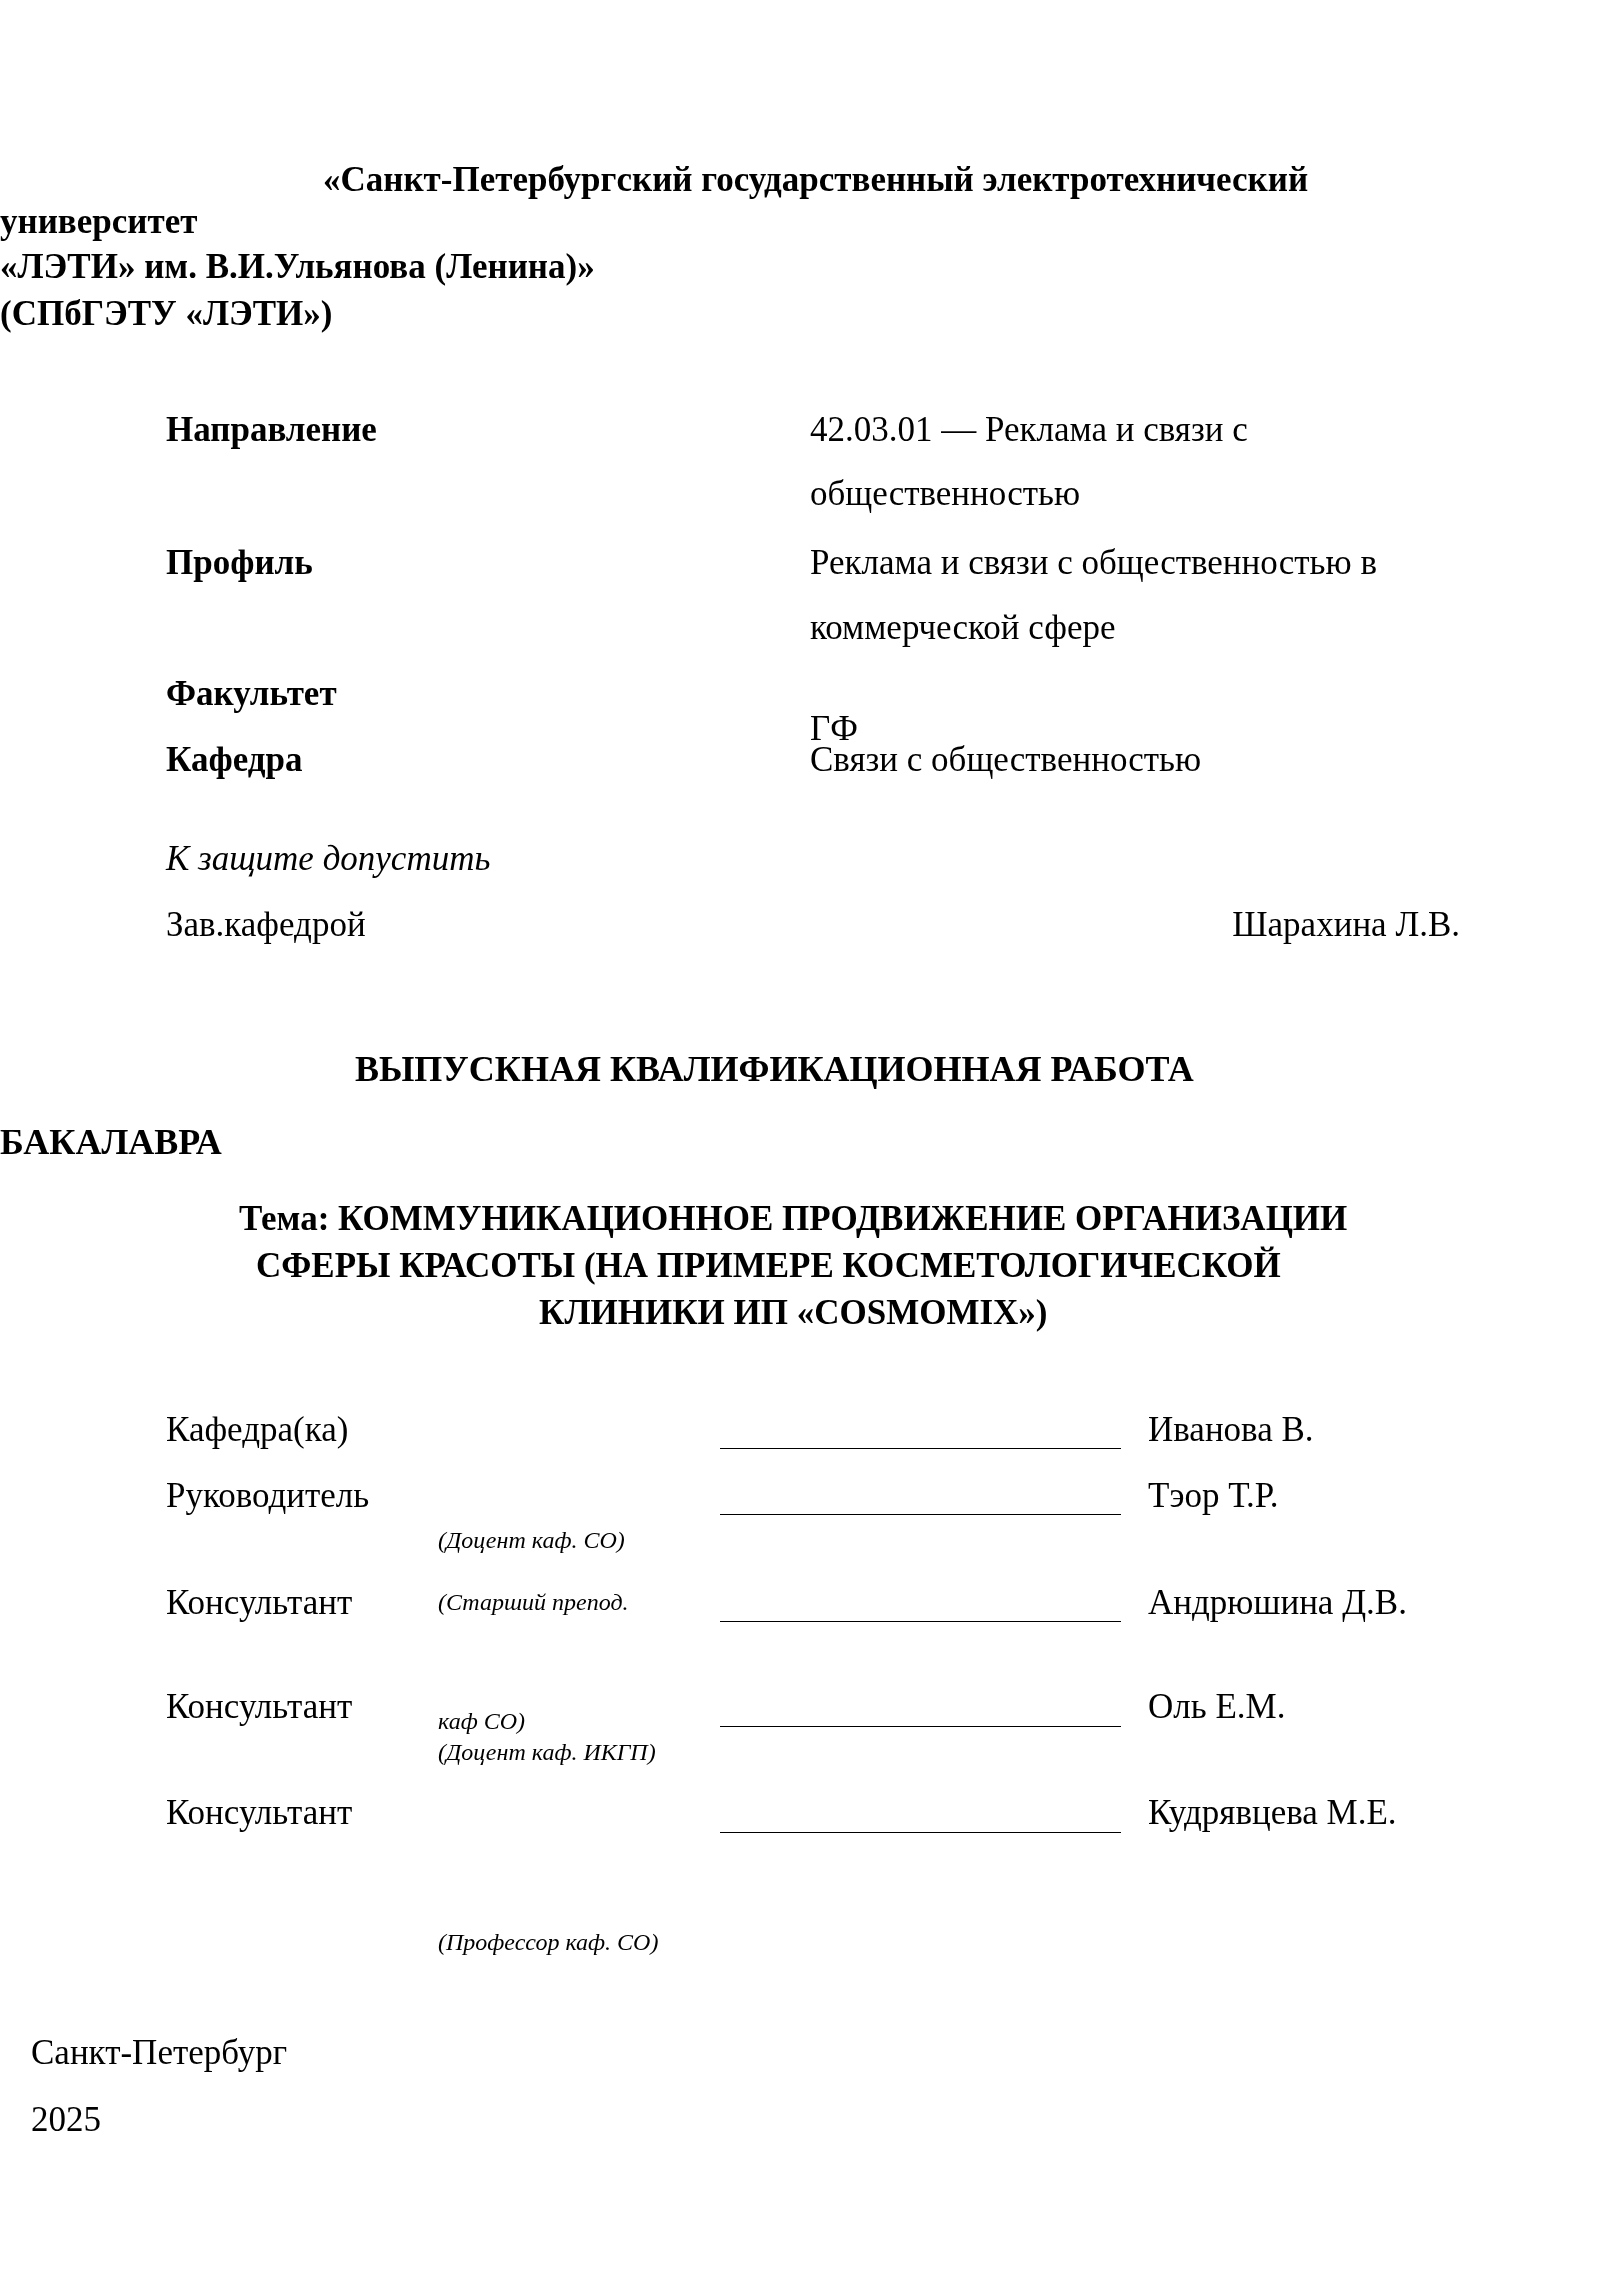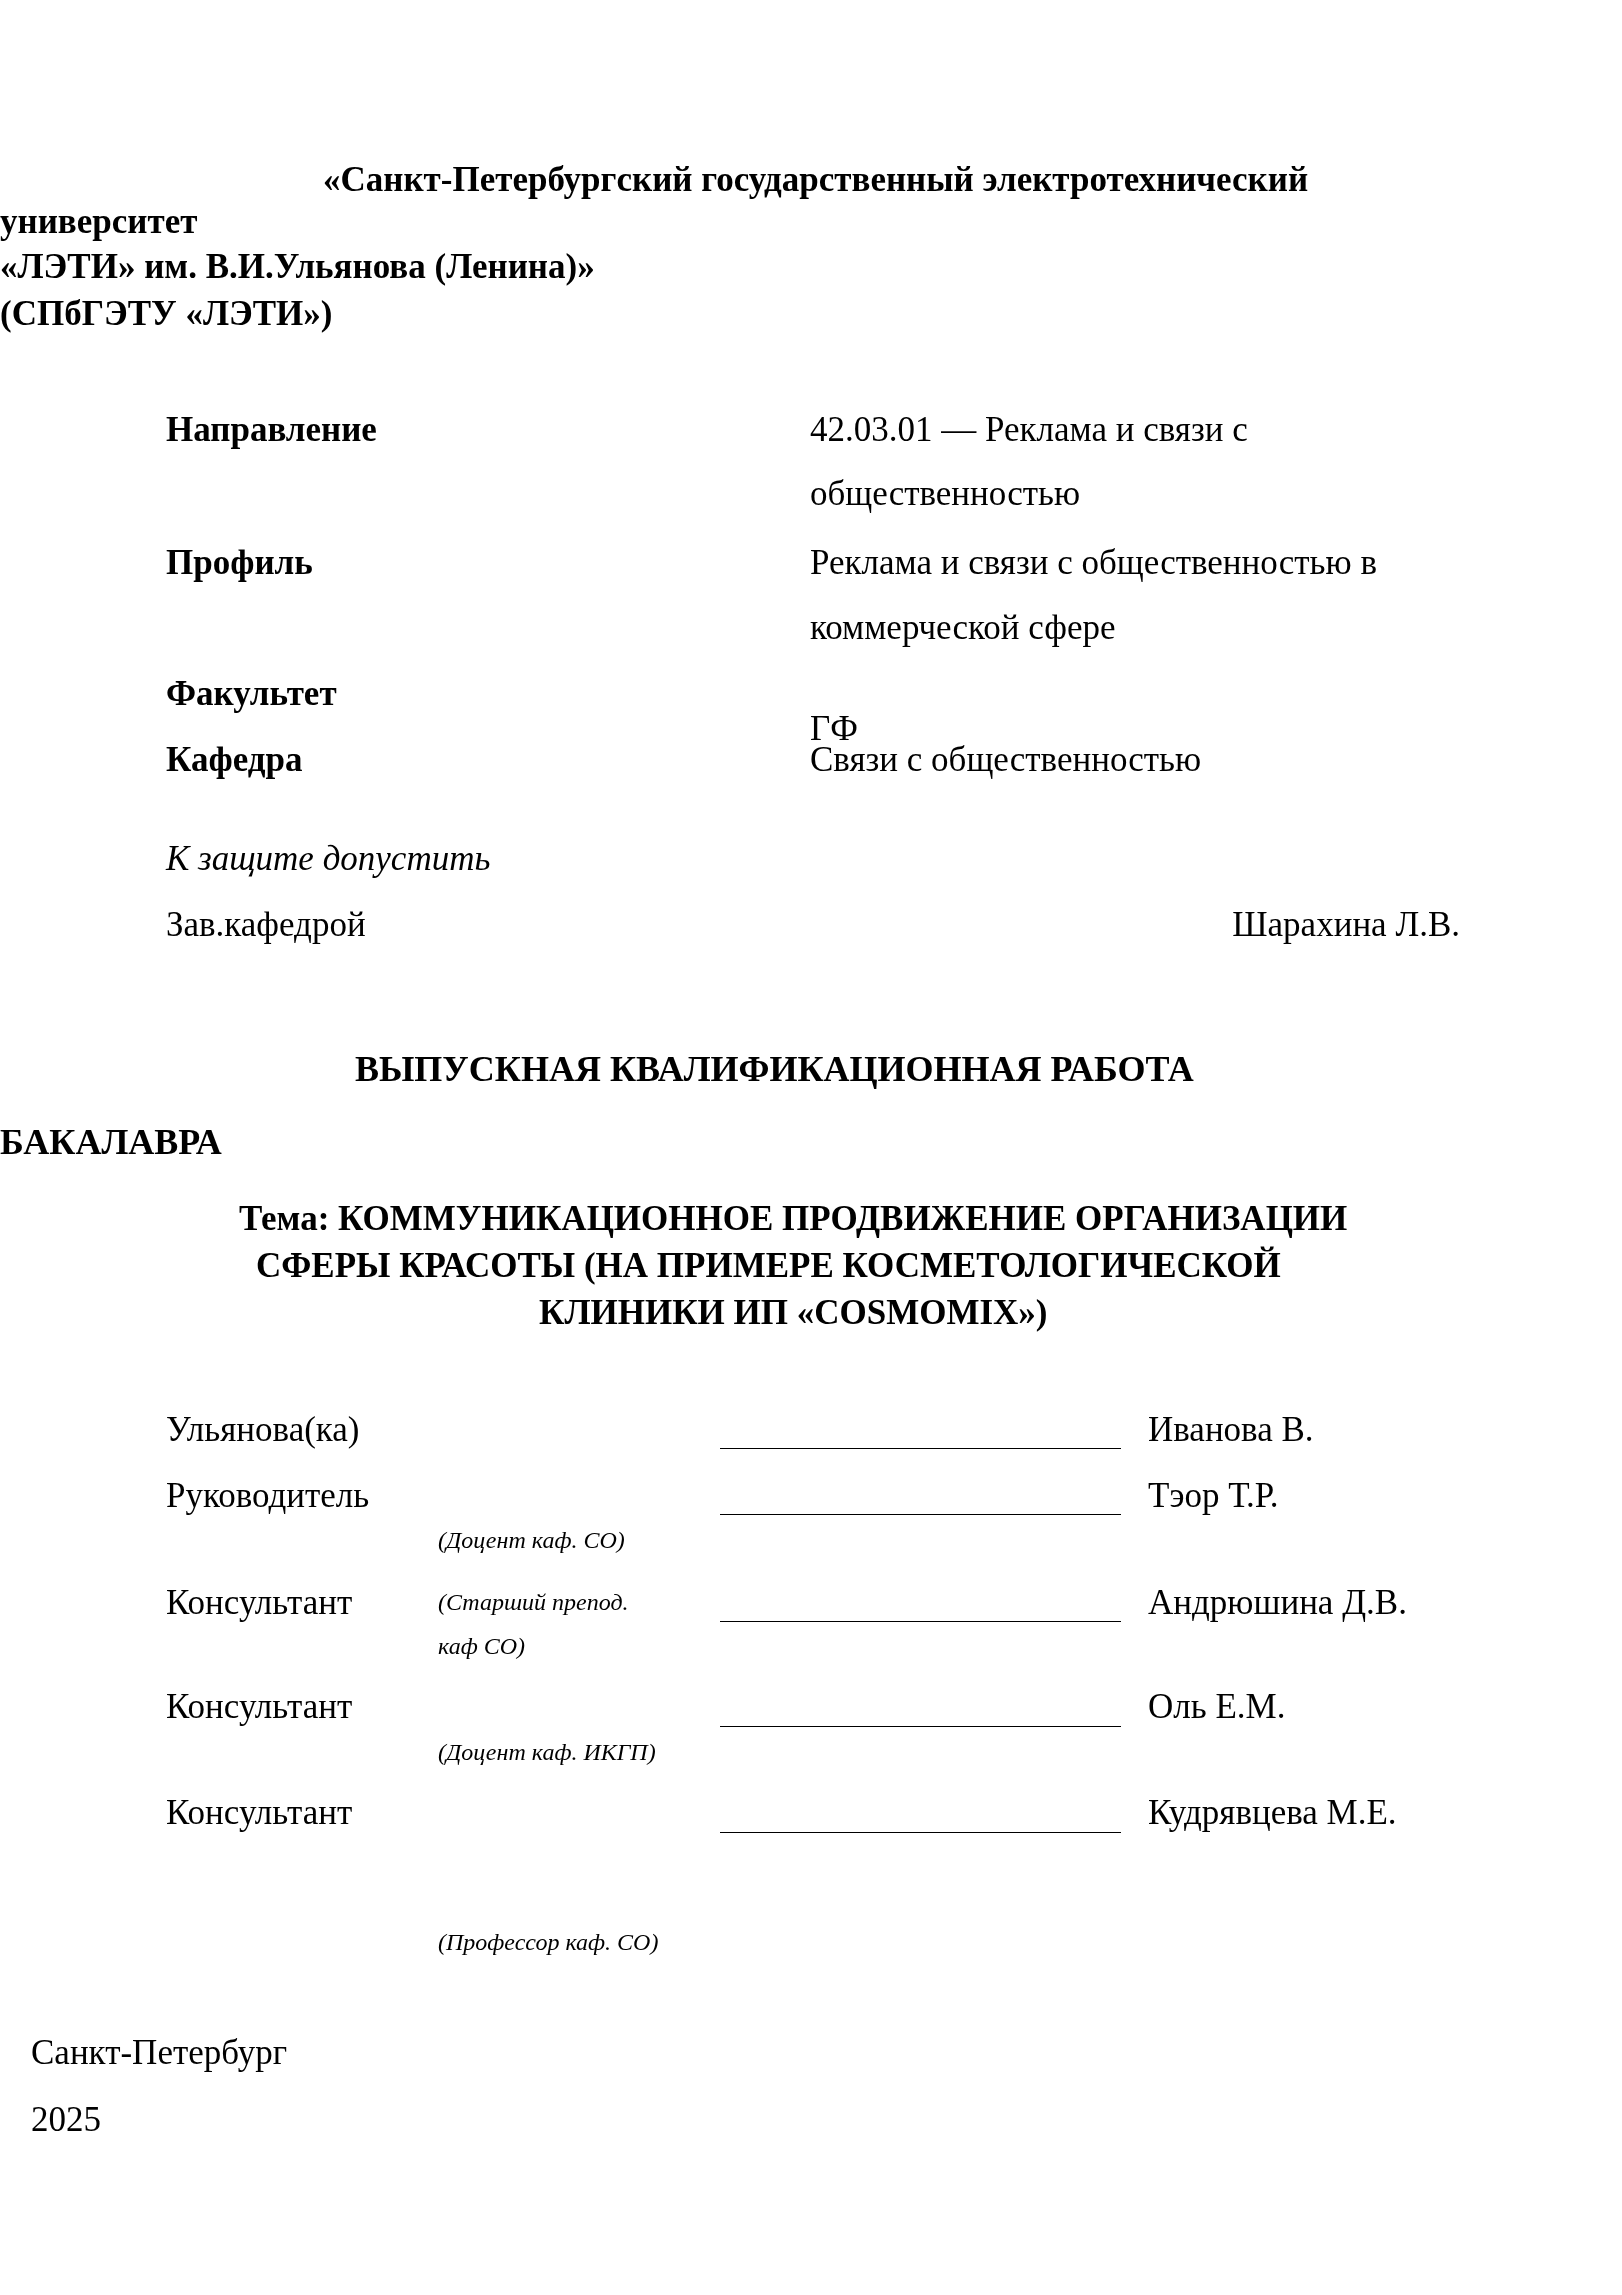--- a/index.html
+++ b/index.html
@@ -38,36 +38,36 @@
 <div class="t" style="left:166px; top:901px;">Зав.кафедрой</div>
 <div class="t" style="right:163px; top:901px;">Шарахина Л.В.</div>
 
 <div class="t b" style="left:355px; top:1046px; font-size:36px;">ВЫПУСКНАЯ КВАЛИФИКАЦИОННАЯ РАБОТА</div>
 <div class="t b c" style="top:1119px; font-size:36px;">БАКАЛАВРА</div>
 <div class="t b" style="left:239px; top:1195px;">Тема: КОММУНИКАЦИОННОЕ ПРОДВИЖЕНИЕ ОРГАНИЗАЦИИ</div>
 <div class="t b" style="left:256px; top:1242px;">СФЕРЫ КРАСОТЫ (НА ПРИМЕРЕ КОСМЕТОЛОГИЧЕСКОЙ</div>
 <div class="t b" style="left:539px; top:1289px;">КЛИНИКИ ИП «COSMOMIX»)</div>
 
 <div>
-  <div class="t" style="left:166px; top:1406px;">Ульянова(ка)</div>
+  <div class="t" style="left:166px; top:1406px;">Кафедра(ка)</div>
   <div class="line" style="left:720px; width:401px; top:1448px;"></div>
   <div class="t" style="left:1148px; top:1406px;">Иванова В.</div>
 </div>
 
 <div>
   <div class="t" style="left:166px; top:1472px;">Руководитель</div>
   <div class="line" style="left:720px; width:401px; top:1514px;"></div>
   <div class="t" style="left:1148px; top:1472px;">Тэор Т.Р.</div>
   <div class="t i small" style="left:438px; top:1523px;">(Доцент каф. СО)</div>
 </div>
 
 <div>
   <div class="t" style="left:166px; top:1579px;">Консультант</div>
   <div class="t i small" style="left:438px; top:1585px;">(Старший препод.</div>
-  <div class="t i small" style="left:438px; top:1629px;">каф СО)</div>
+  <div class="t i small" style="left:438px; top:1704px;">каф СО)</div>
   <div class="line" style="left:720px; width:401px; top:1621px;"></div>
   <div class="t" style="left:1148px; top:1579px;">Андрюшина Д.В.</div>
 </div>
 
 <div>
   <div class="t" style="left:166px; top:1683px;">Консультант</div>
   <div class="line" style="left:720px; width:401px; top:1726px;"></div>
   <div class="t" style="left:1148px; top:1683px;">Оль Е.М.</div>
   <div class="t i small" style="left:438px; top:1735px;">(Доцент каф. ИКГП)</div>
 </div>

